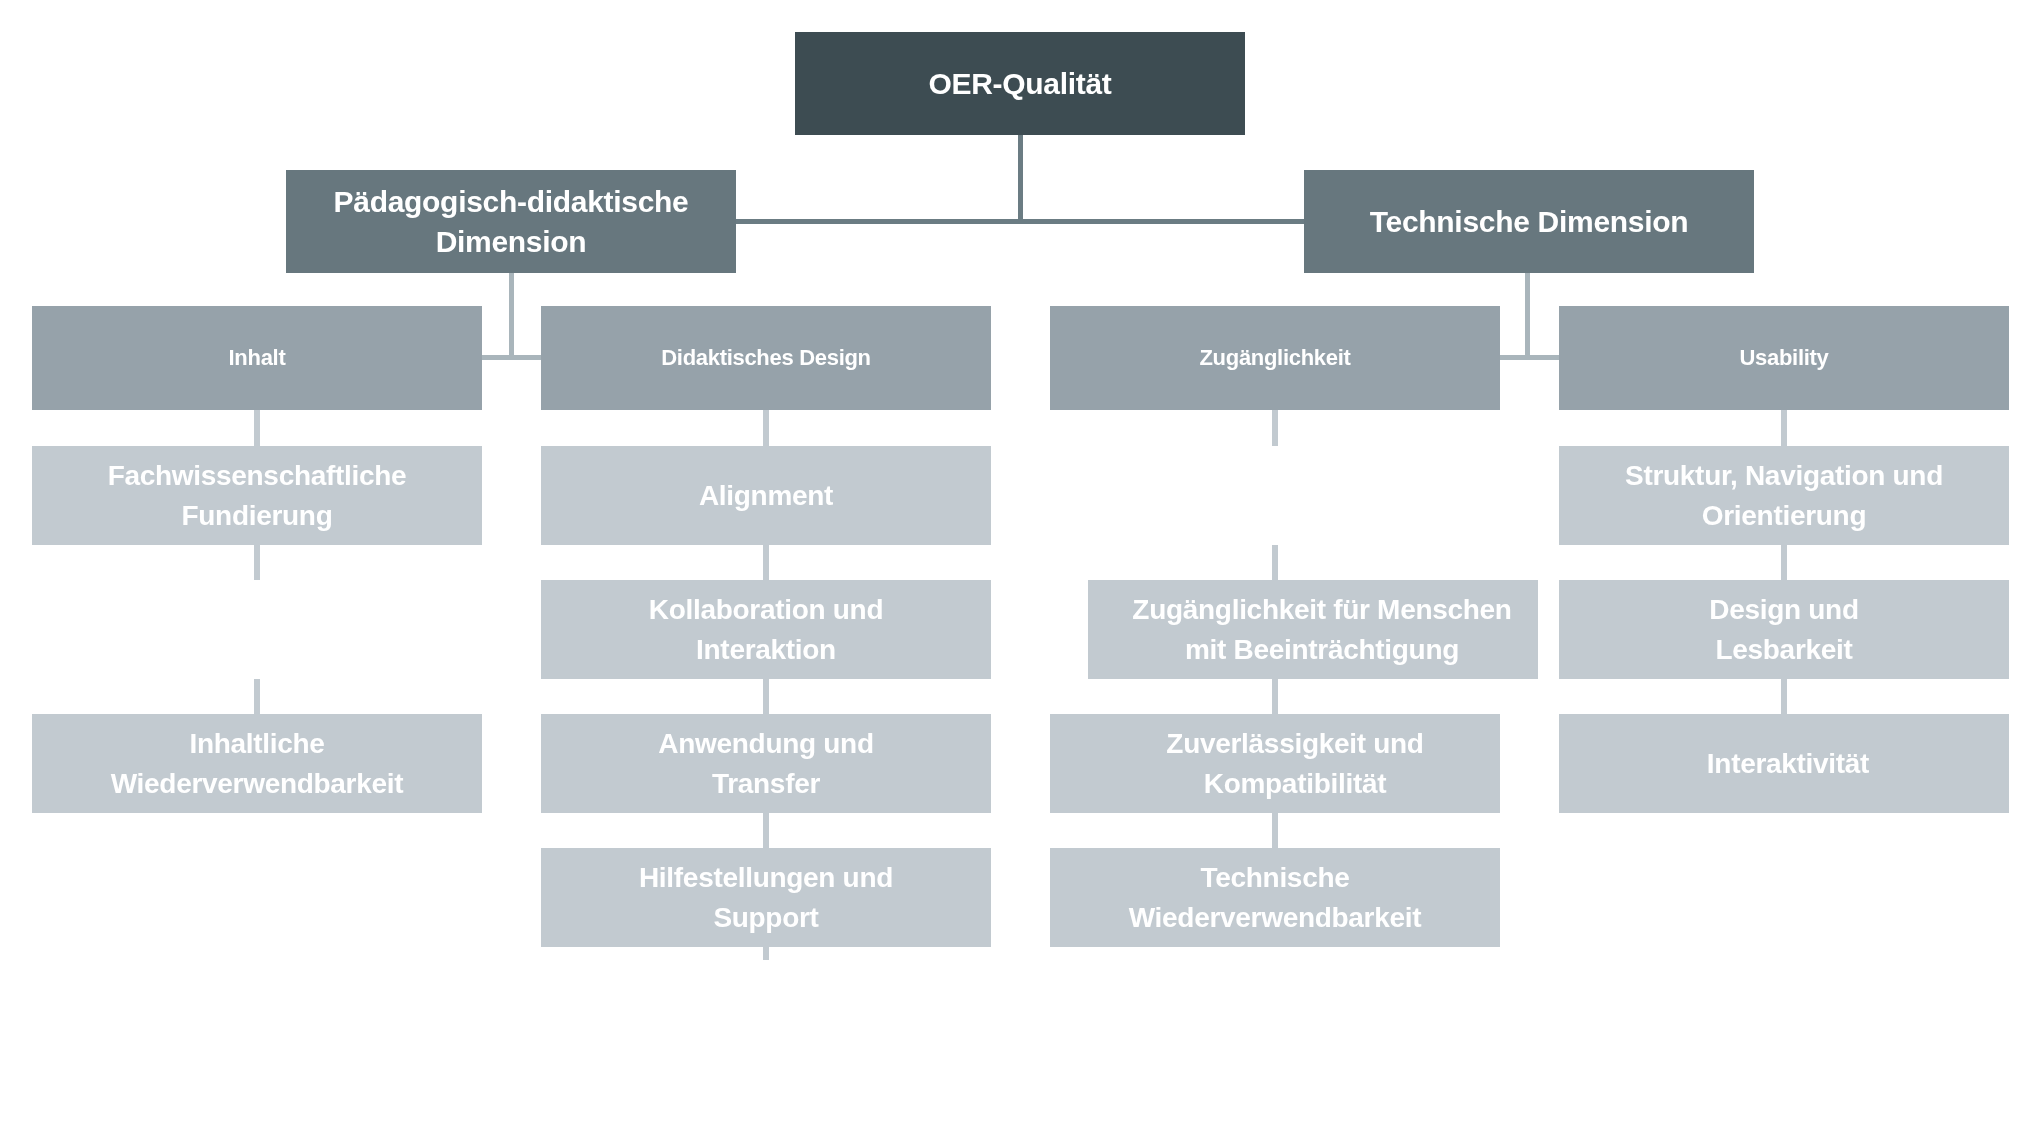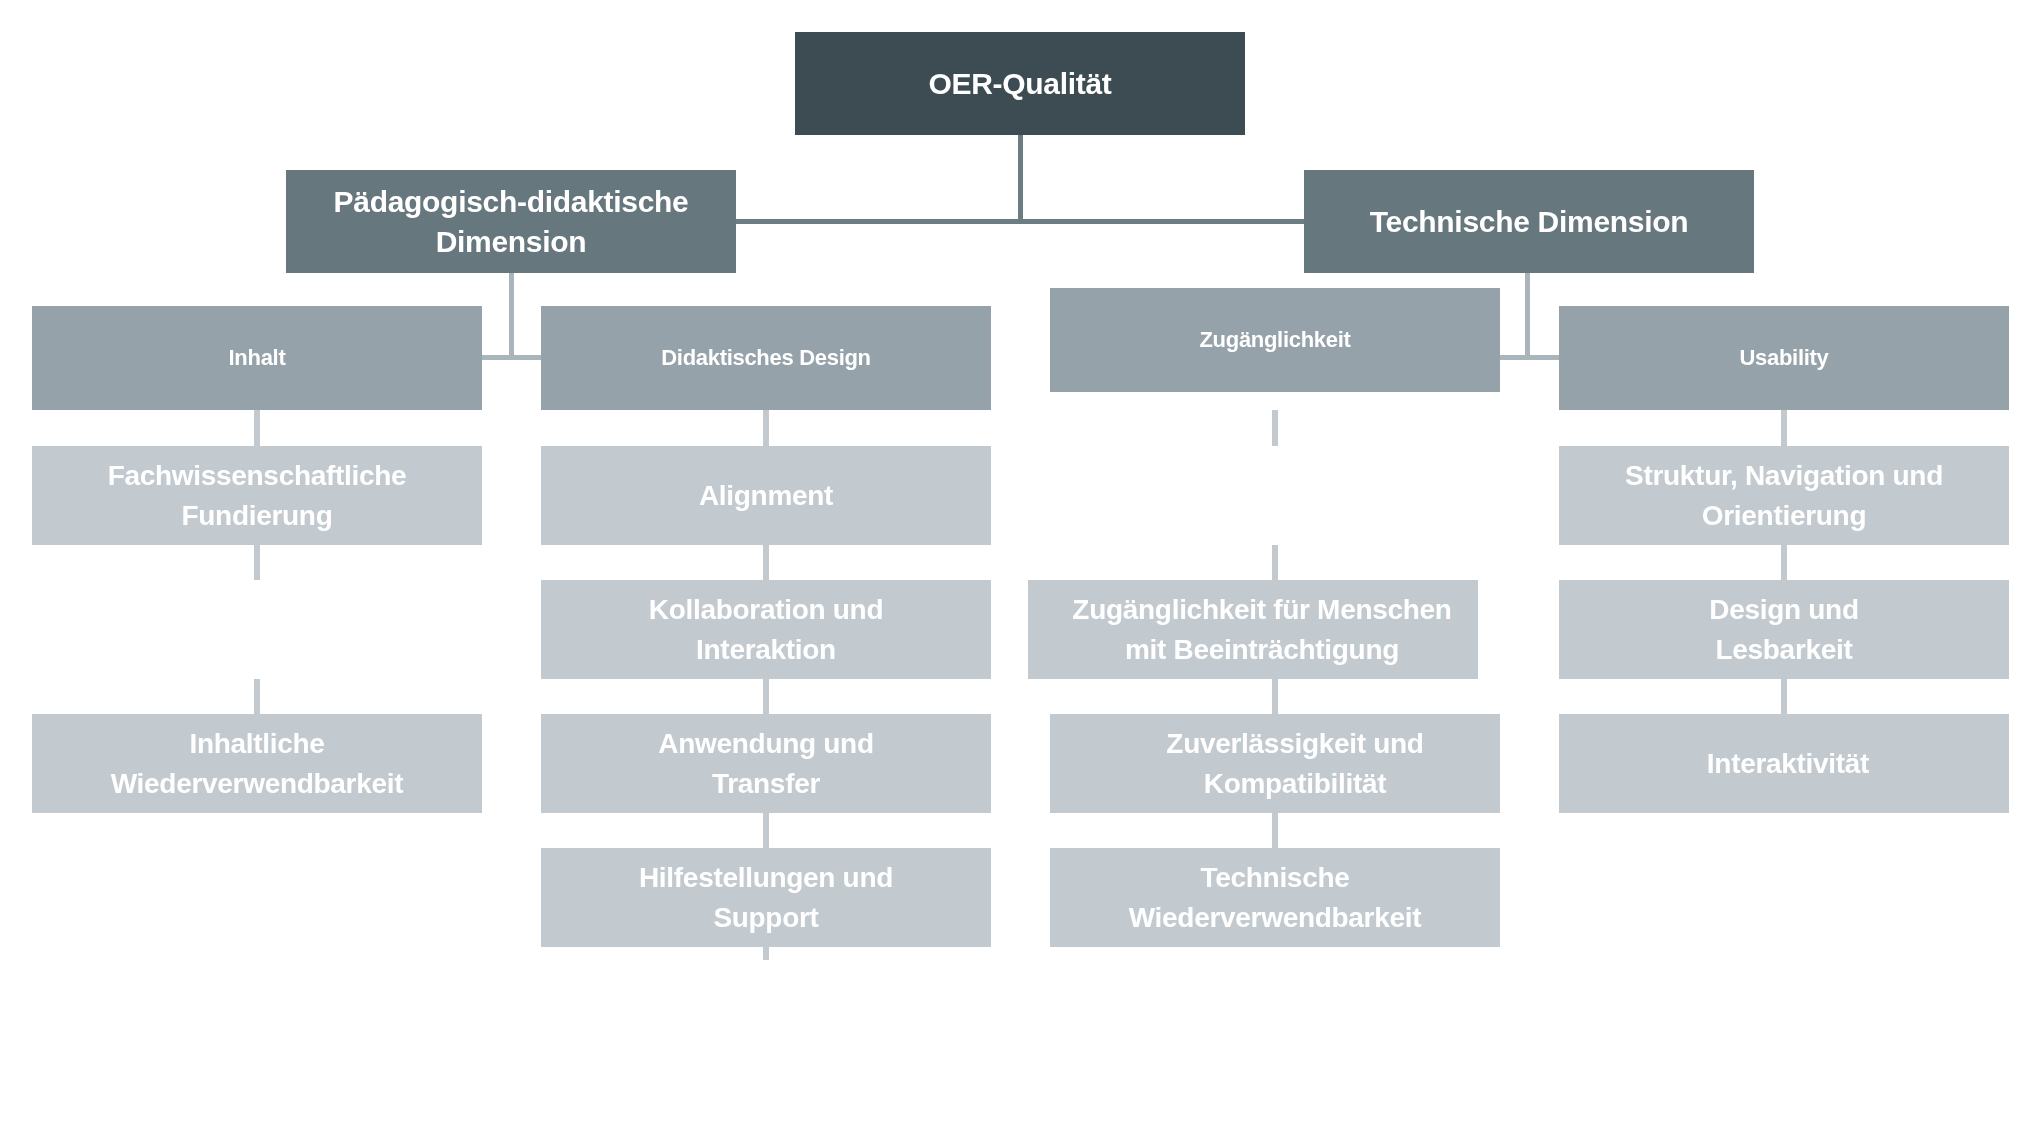--- a/index.html
+++ b/index.html
@@ -84,21 +84,21 @@
 
   <div class="conn conn-light" style="left:1525px; top:273px; width:5px; height:84px;"></div>
   <div class="conn conn-light" style="left:1500px; top:355px; width:59px; height:5px;"></div>
 
   <div class="box l3" style="left:32px; top:306px;">
     <span class="lbl">Inhalt</span>
   </div>
   <div class="box l3" style="left:541px; top:306px;">
     <span class="lbl">Didaktisches Design</span>
   </div>
-  <div class="box l3" style="left:1050px; top:288px;">
+  <div class="box l3" style="left:1050px; top:306px;">
     <span class="lbl">Zugänglichkeit</span>
   </div>
   <div class="box l3" style="left:1559px; top:306px;">
     <span class="lbl">Usability</span>
   </div>
 
   <div class="conn conn-item" style="left:254px; top:410px; width:6px; height:36px;"></div>
   <div class="conn conn-item" style="left:254px; top:545px; width:6px; height:35px;"></div>
   <div class="conn conn-item" style="left:254px; top:679px; width:6px; height:35px;"></div>
   <div class="box item" style="left:32px; top:446px;">
@@ -131,21 +131,21 @@
 Support</span>
   </div>
   <div class="box item" style="left:541px; top:982px;">
     <span class="lbl">Assessment</span>
   </div>
 
   <div class="conn conn-item" style="left:1272px; top:410px; width:6px; height:36px;"></div>
   <div class="conn conn-item" style="left:1272px; top:545px; width:6px; height:35px;"></div>
   <div class="conn conn-item" style="left:1272px; top:679px; width:6px; height:35px;"></div>
   <div class="conn conn-item" style="left:1272px; top:813px; width:6px; height:35px;"></div>
-  <div class="box item" style="left:1028px; top:580px;padding-left:22px;">
+  <div class="box item" style="left:1088px; top:580px;padding-left:22px;">
     <span class="lbl">Zugänglichkeit für Menschen
 mit Beeinträchtigung</span>
   </div>
   <div class="box item" style="left:1050px; top:714px;padding-left:44px;">
     <span class="lbl">Zuverlässigkeit und
 Kompatibilität</span>
   </div>
   <div class="box item" style="left:1050px; top:848px;">
     <span class="lbl">Technische
 Wiederverwendbarkeit</span>

